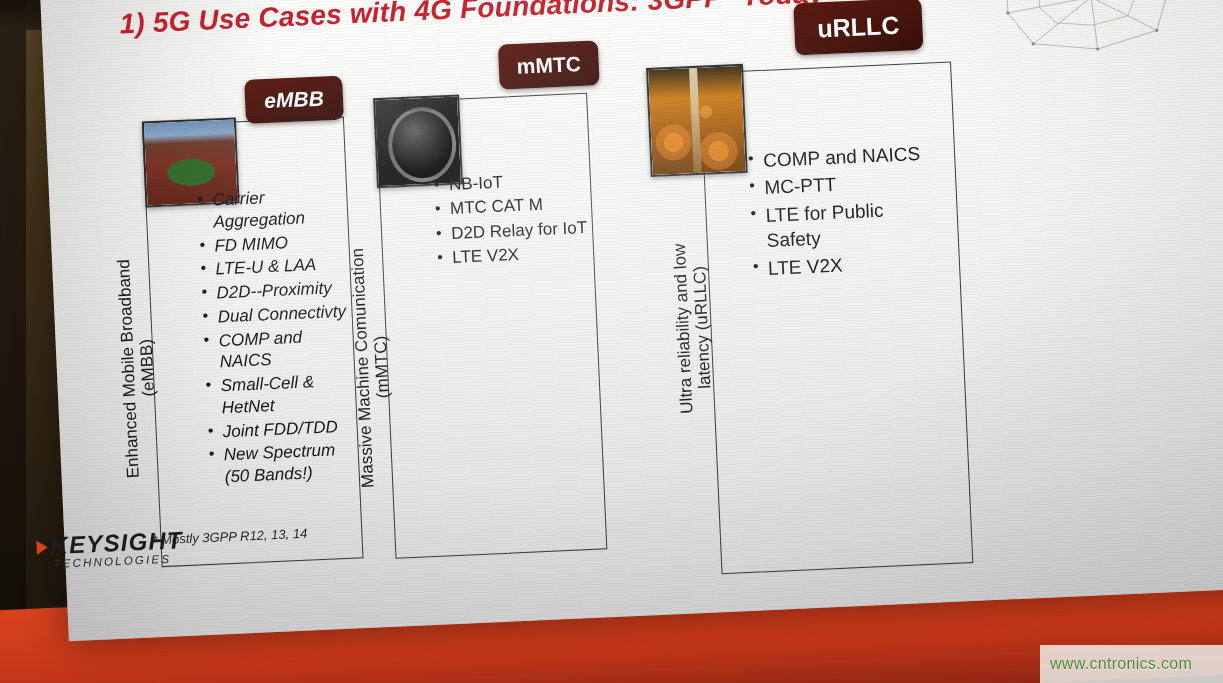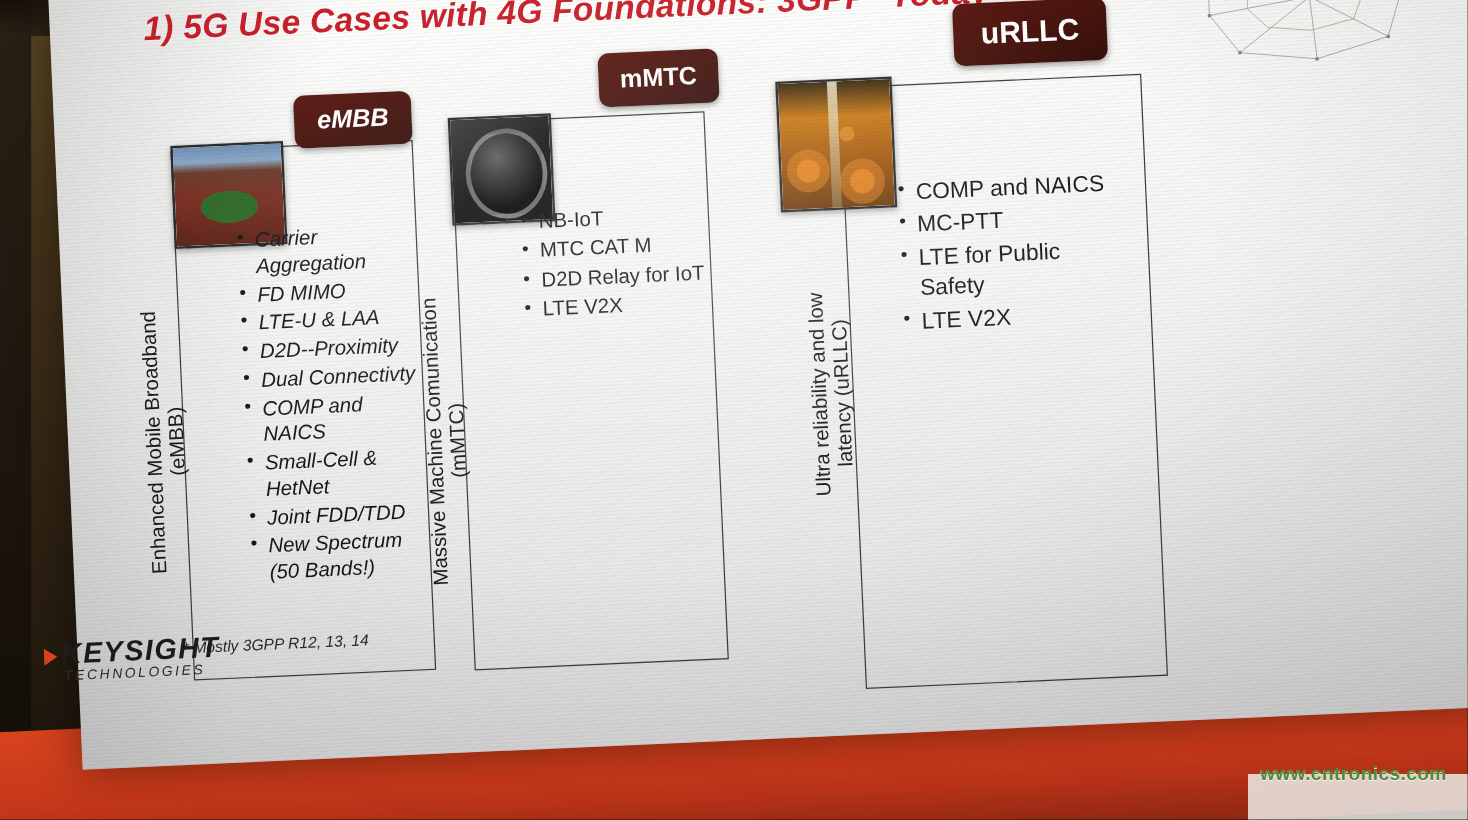--- a/index.html
+++ b/index.html
@@ -128,22 +128,22 @@
   .logo-name{position:absolute;left:14px;top:0;font-size:24px;font-weight:bold;
     letter-spacing:1.2px;color:#1d1d1d;font-style:italic;}
   .logo-sub{position:absolute;left:16px;top:26px;font-size:11.5px;
     letter-spacing:2.2px;color:#2b2b2b;font-style:italic;}
 
   
   .spider{position:absolute;left:930px;top:-8px;width:240px;height:120px;opacity:.55;}
   .spider svg{width:100%;height:100%;}
 
   
-  .watermark{position:absolute;left:1050px;top:637px;font-size:16px;color:#4f8a3c;
-    text-shadow:0 1px 0 rgba(255,255,255,.8);letter-spacing:.3px;font-weight:bold;}
+  .watermark{position:absolute;left:1050px;top:655px;font-size:16px;color:#4f8a3c;
+    text-shadow:0 1px 0 rgba(255,255,255,.8);letter-spacing:.3px;}
   .wm-plate{position:absolute;left:1040px;top:645px;width:185px;height:40px;
     background:rgba(236,236,232,.85);}
 </style>
 </head>
 <body>
 
 <div id="stage">
 
   <div class="room"></div>
   <div class="room-panel-left"></div>

